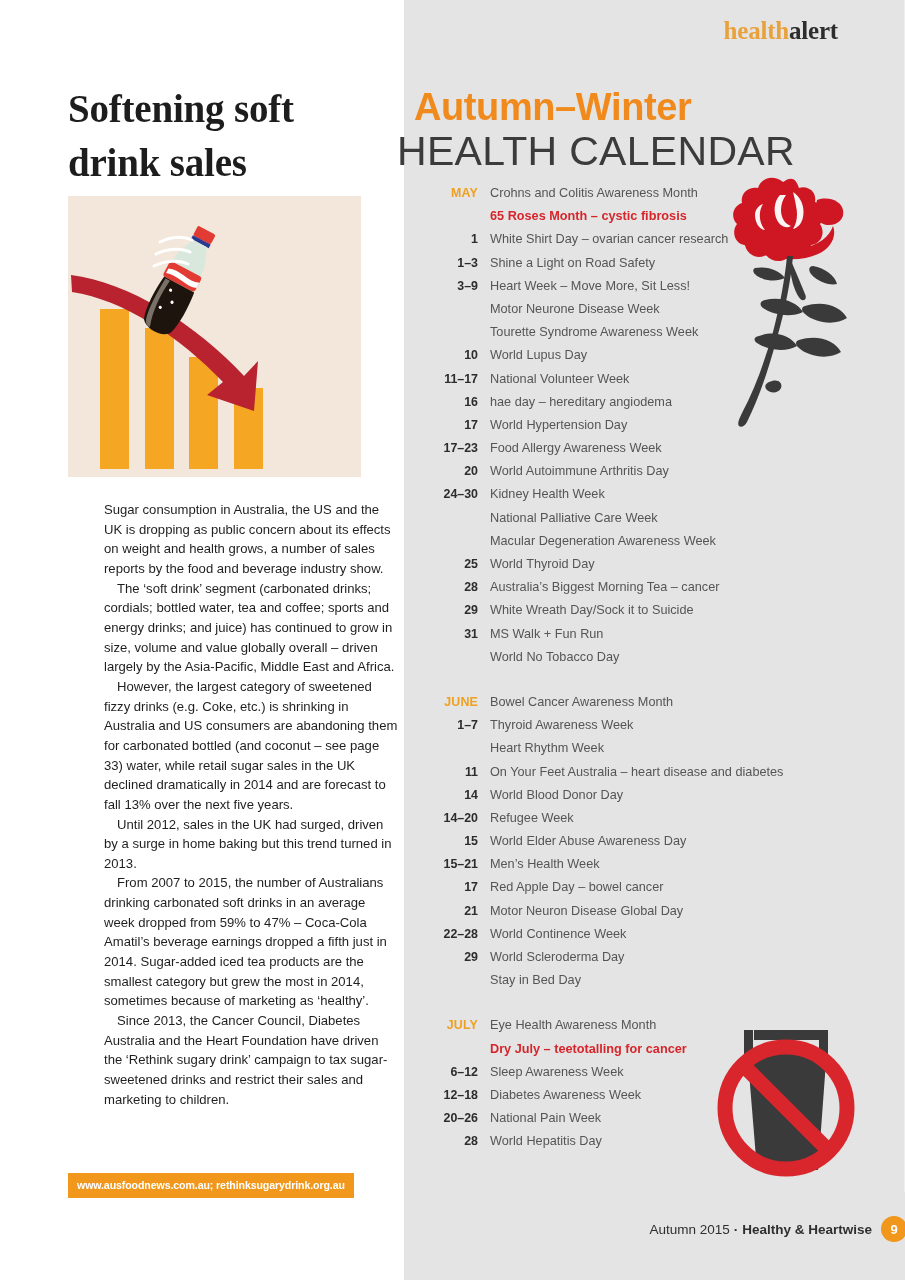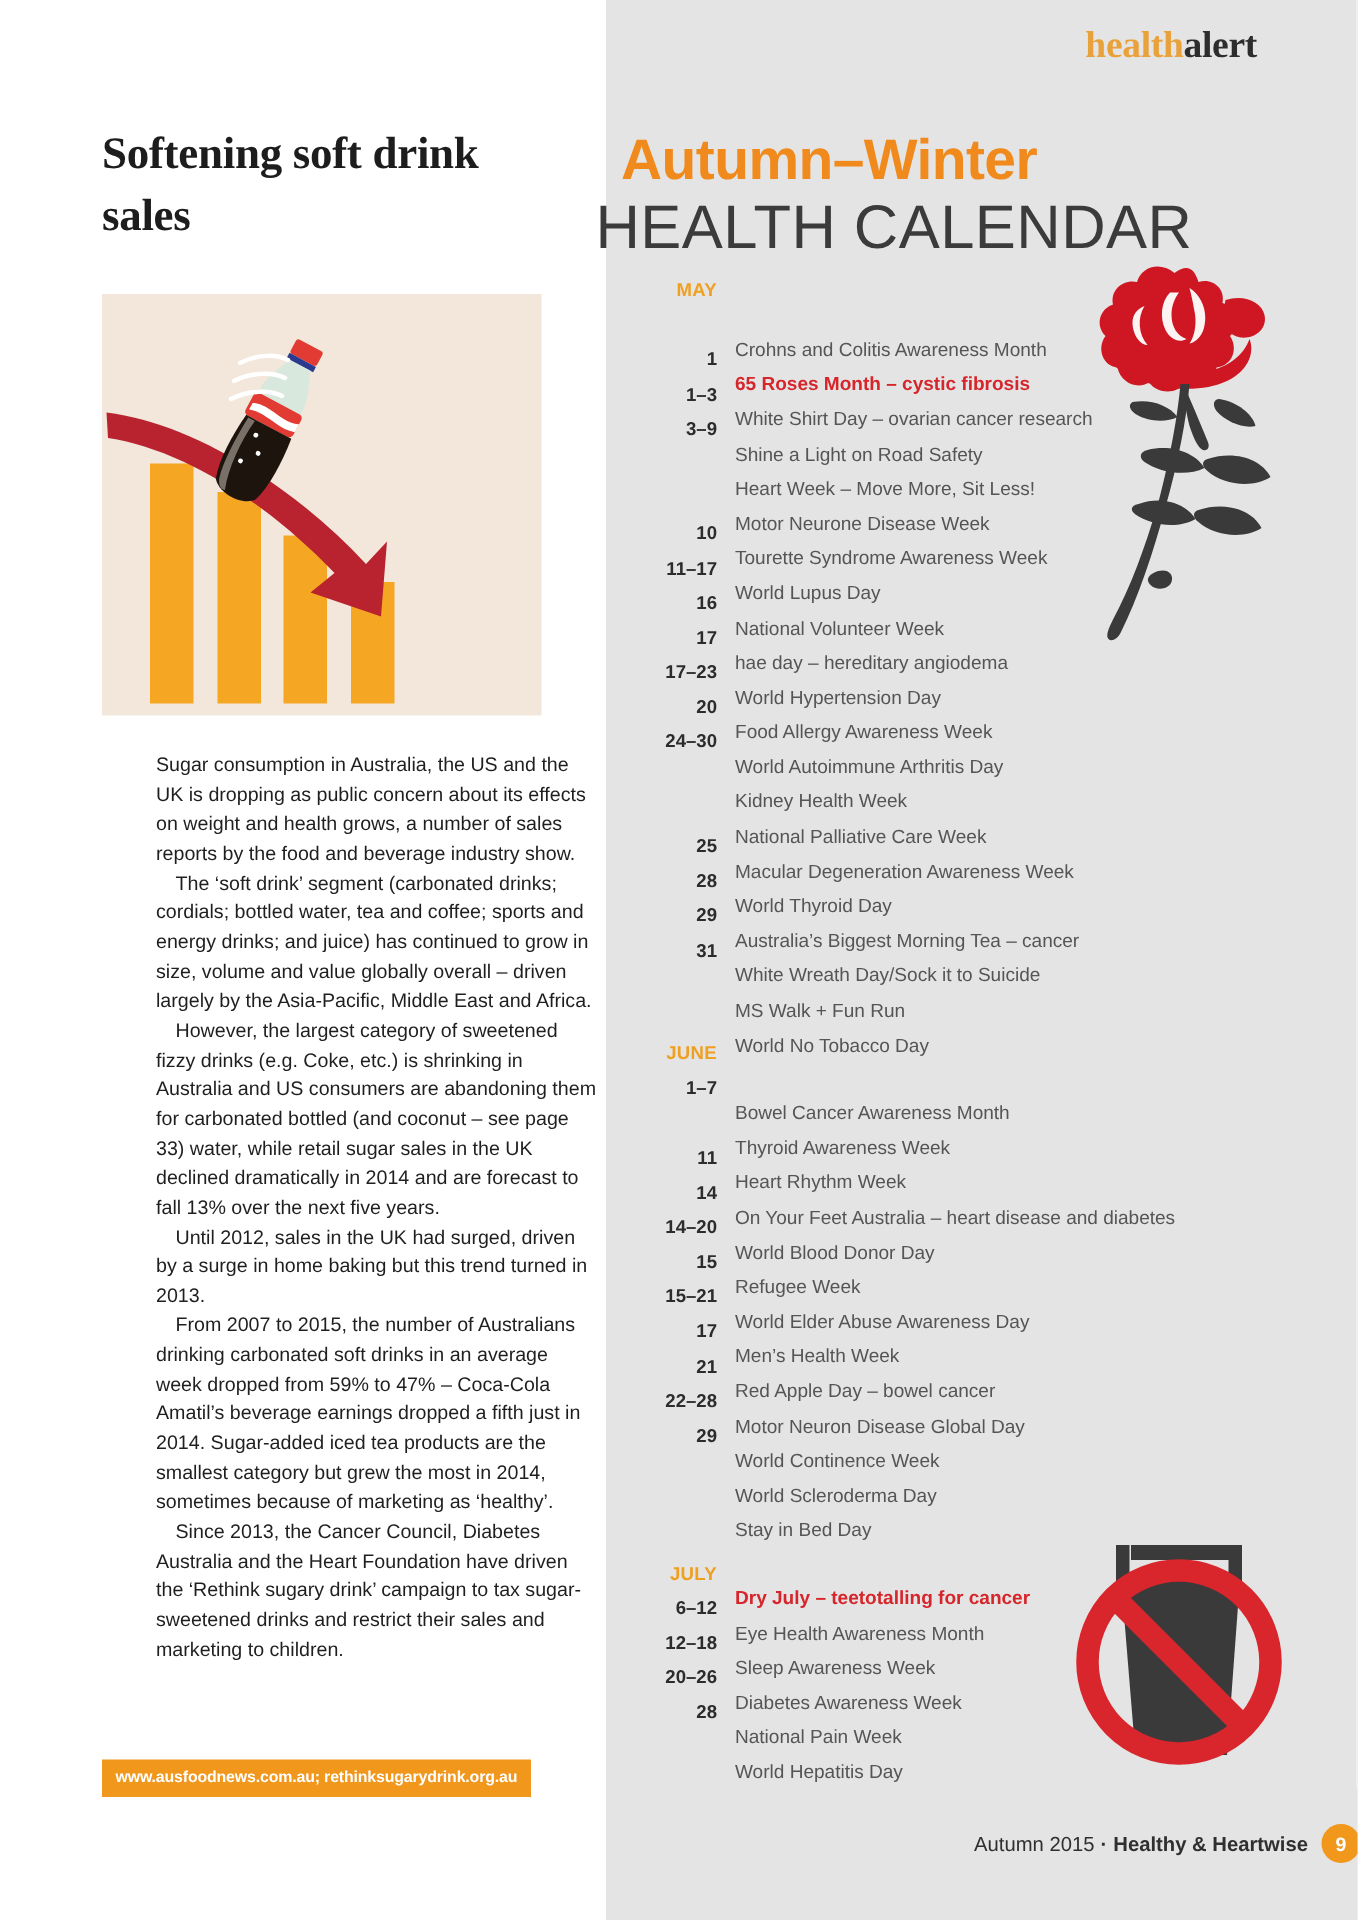--- a/index.html
+++ b/index.html
@@ -51,21 +51,21 @@
     display:flex;align-items:flex-start;
     height:23.2px;line-height:23.2px;
     font-size:12.7px;
   }
   .cal-date{
     width:76px;min-width:76px;text-align:right;
     padding-right:12px;box-sizing:border-box;
     font-weight:700;color:#2c2c2c;font-size:12.4px;
   }
   .cal-date.month{color:#f0a020;font-weight:700;letter-spacing:.2px;font-size:12.4px;}
-  .cal-event{color:#555555;white-space:nowrap;margin-top:40px;}
+  .cal-event{color:#555555;white-space:nowrap;}
   .cal-event.hl{color:#d6262b;font-weight:700;}
 
   
   #footer{
     position:absolute;left:404px;bottom:0;width:501px;height:88px;margin-left:34px;
   }
   #footer-text{
     position:absolute;right:67px;top:30px;
     font-size:13.5px;color:#2f2f2f;white-space:nowrap;
   }
@@ -77,21 +77,21 @@
     width:26px;height:26px;border-radius:50%;
     background:#f0971c;color:#ffffff;
     font-size:13px;font-weight:700;
     display:flex;align-items:center;justify-content:center;
   }
 
   
   #headline{
     position:absolute;left:68px;top:82px;width:300px;
     font-family:"Liberation Serif", serif;
-    font-size:30px;font-weight:700;color:#1d1d1d;
+    font-size:39px;font-weight:700;color:#1d1d1d;
     line-height:1.38;letter-spacing:-.2px;
   }
   #figure{
     position:absolute;left:68px;top:196px;width:293px;height:281px;
     background:#f2e7da;overflow:hidden;
   }
   #article-body{
     position:absolute;left:68px;top:500px;width:295px;
     font-size:13.1px;line-height:19.65px;color:#1f1f1f;
     text-align:left;
@@ -297,26 +297,26 @@
     <div class="cal-row">
       <div class="cal-date">29</div>
       <div class="cal-event">World Scleroderma Day</div>
     </div>
     <div class="cal-row">
       <div class="cal-date"></div>
       <div class="cal-event">Stay in Bed Day</div>
     </div>
     <div class="cal-month-gap"></div>
     <div class="cal-row">
-      <div class="cal-date"></div>
-      <div class="cal-event hl">Dry July – teetotalling for cancer</div>
-    </div>
-    <div class="cal-row">
       <div class="cal-date month">JULY</div>
       <div class="cal-event">Eye Health Awareness Month</div>
+    </div>
+    <div class="cal-row">
+      <div class="cal-date"></div>
+      <div class="cal-event hl">Dry July – teetotalling for cancer</div>
     </div>
     <div class="cal-row">
       <div class="cal-date">6–12</div>
       <div class="cal-event">Sleep Awareness Week</div>
     </div>
     <div class="cal-row">
       <div class="cal-date">12–18</div>
       <div class="cal-event">Diabetes Awareness Week</div>
     </div>
     <div class="cal-row">

